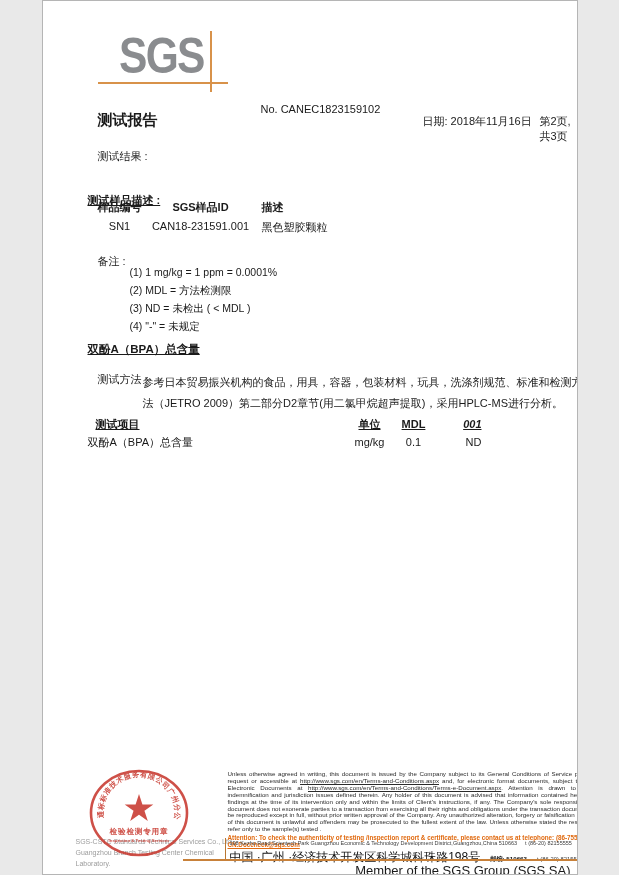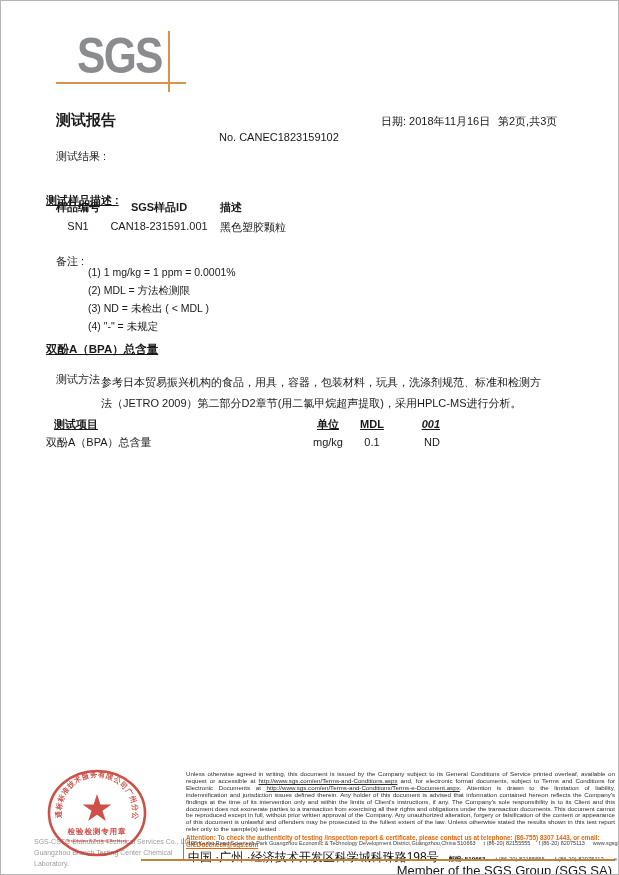--- a/index.html
+++ b/index.html
@@ -1,27 +1,27 @@
 <!DOCTYPE html>
 <html><head>
 <meta charset="utf-8">
 <style>
   html,body{margin:0;padding:0;background:#e9e9e9;font-family:"Liberation Sans",sans-serif;}
   .page{
-    position:relative;width:619px;height:875px;margin:0 auto;background:#ffffff;
+    position:relative;width:536px;height:875px;margin:0 auto;background:#ffffff;
     border:1px solid #b5b5b5;box-sizing:border-box;overflow:hidden;color:#1a1a1a;
   }
   
   .logo-text{position:absolute;left:76px;top:30px;font-size:50px;font-weight:bold;
     color:#8A8C8F;letter-spacing:-2px;line-height:1;transform:scaleX(.85);transform-origin:left top;}
   .logo-hline{position:absolute;left:55px;top:81px;width:130px;height:2px;background:#D8924A;}
   .logo-vline{position:absolute;left:167px;top:30px;width:2px;height:61px;background:#D8924A;}
   
   .doc-title{position:absolute;left:55px;top:110px;font-size:15px;font-weight:bold;}
-  .report-no{position:absolute;left:218px;top:130px;font-size:11px;}
+  .report-no{position:absolute;left:218px;top:102px;font-size:11px;}
   .report-date{position:absolute;left:380px;top:113px;font-size:11px;}
   .page-count{position:absolute;left:497px;top:113px;font-size:11px;}
   
   .sec-label{position:absolute;font-size:11px;}
   .lbl-result{left:55px;top:148px;}
   .lbl-sample{left:45px;top:176px;font-weight:bold;text-decoration:underline;margin-top:16px;}
   .lbl-notes{left:55px;top:253px;}
   .lbl-bpa{left:45px;top:341px;font-weight:bold;text-decoration:underline;font-size:11.5px;}
   .lbl-method{left:55px;top:371px;}
   

